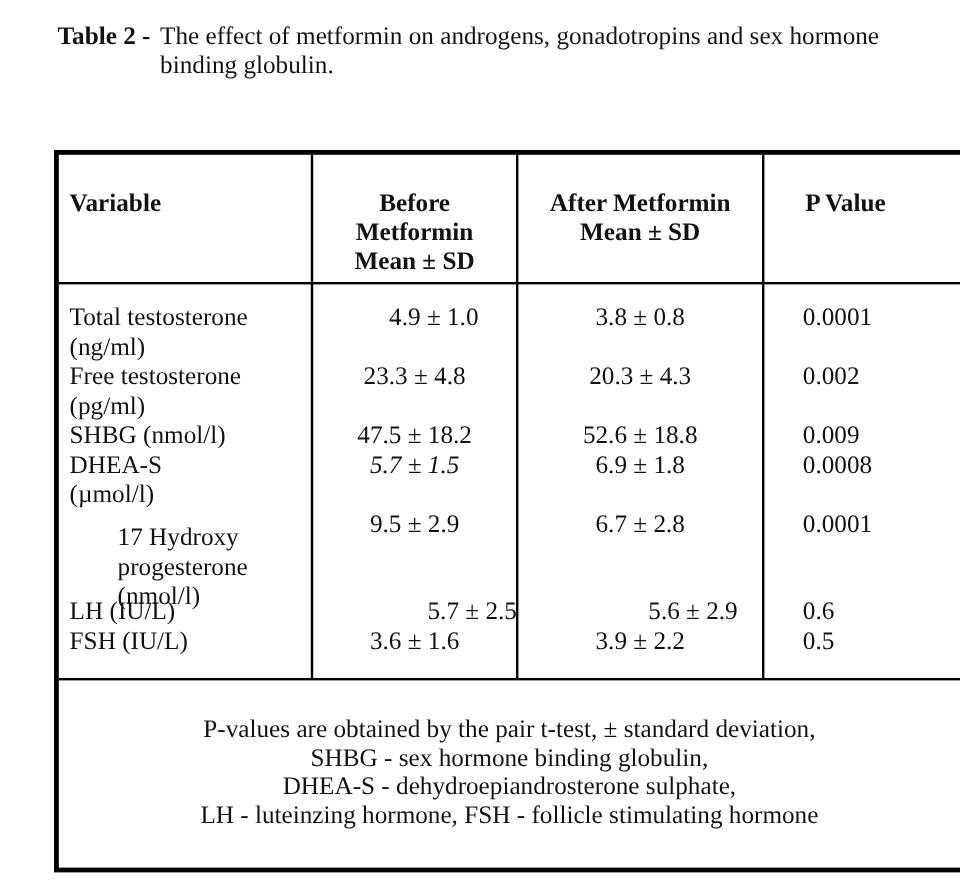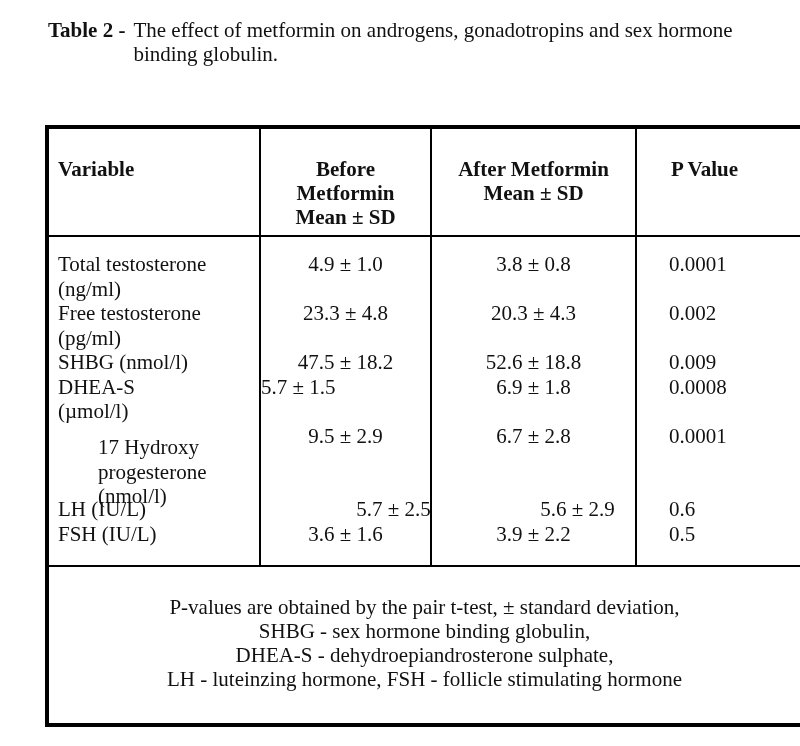--- a/index.html
+++ b/index.html
@@ -107,41 +107,41 @@
     <div>After Metformin</div>
     <div>Mean ± SD</div>
   </div>
   <div class="hdr center" style="left:588px;width:135px">P Value</div>
 
   <div id="rows">
       <div class="cell" style="left: 9px; top: 123px;">
         <div>Total testosterone</div>
         <div>(ng/ml)</div>
       </div>
-      <div class="cell" style="left: 212px; top: 123px; width: 169px; text-align: center;">4.9 ± 1.0</div>
+      <div class="cell" style="left: 212px; top: 123px; width: 169px; text-align: center; padding-left: 16px;">4.9 ± 1.0</div>
       <div class="cell" style="left: 383px; top: 123px; width: 203px; text-align: center;">3.8 ± 0.8</div>
       <div class="cell" style="left: 620px; top: 123px; text-align: left;">0.0001</div>
       <div class="cell" style="left: 9px; top: 172px;">
         <div>Free testosterone</div>
         <div>(pg/ml)</div>
       </div>
       <div class="cell" style="left: 212px; top: 172px; width: 169px; text-align: center;">23.3 ±  4.8</div>
       <div class="cell" style="left: 383px; top: 172px; width: 203px; text-align: center;">20.3 ± 4.3</div>
       <div class="cell" style="left: 620px; top: 172px; text-align: left;">0.002</div>
       <div class="cell" style="left: 9px; top: 221px;">
         <div>SHBG (nmol/l)</div>
       </div>
       <div class="cell" style="left: 212px; top: 221px; width: 169px; text-align: center;">47.5 ± 18.2</div>
       <div class="cell" style="left: 383px; top: 221px; width: 203px; text-align: center;">52.6 ± 18.8</div>
       <div class="cell" style="left: 620px; top: 221px; text-align: left;">0.009</div>
       <div class="cell" style="left: 9px; top: 245.5px;">
         <div>DHEA-S</div>
         <div>(µmol/l)</div>
       </div>
-      <div class="cell" style="left: 212px; top: 245.5px; width: 169px; ">5.7 ± 1.5</div>
+      <div class="cell" style="left: 212px; top: 245.5px; width: 169px; text-align: center; font-style: italic;">5.7 ± 1.5</div>
       <div class="cell" style="left: 383px; top: 245.5px; width: 203px; text-align: center;">6.9 ± 1.8</div>
       <div class="cell" style="left: 620px; top: 245.5px; text-align: left;">0.0008</div>
       <div class="cell" style="left: 9px; top: 306px; margin-left: 40px;">
         <div>17 Hydroxy</div>
         <div>progesterone</div>
         <div>(nmol/l)</div>
       </div>
       <div class="cell" style="left: 212px; top: 294.5px; width: 169px; text-align: center;">9.5 ± 2.9</div>
       <div class="cell" style="left: 383px; top: 294.5px; width: 203px; text-align: center;">6.7 ± 2.8</div>
       <div class="cell" style="left: 620px; top: 294.5px; text-align: left;">0.0001</div>

